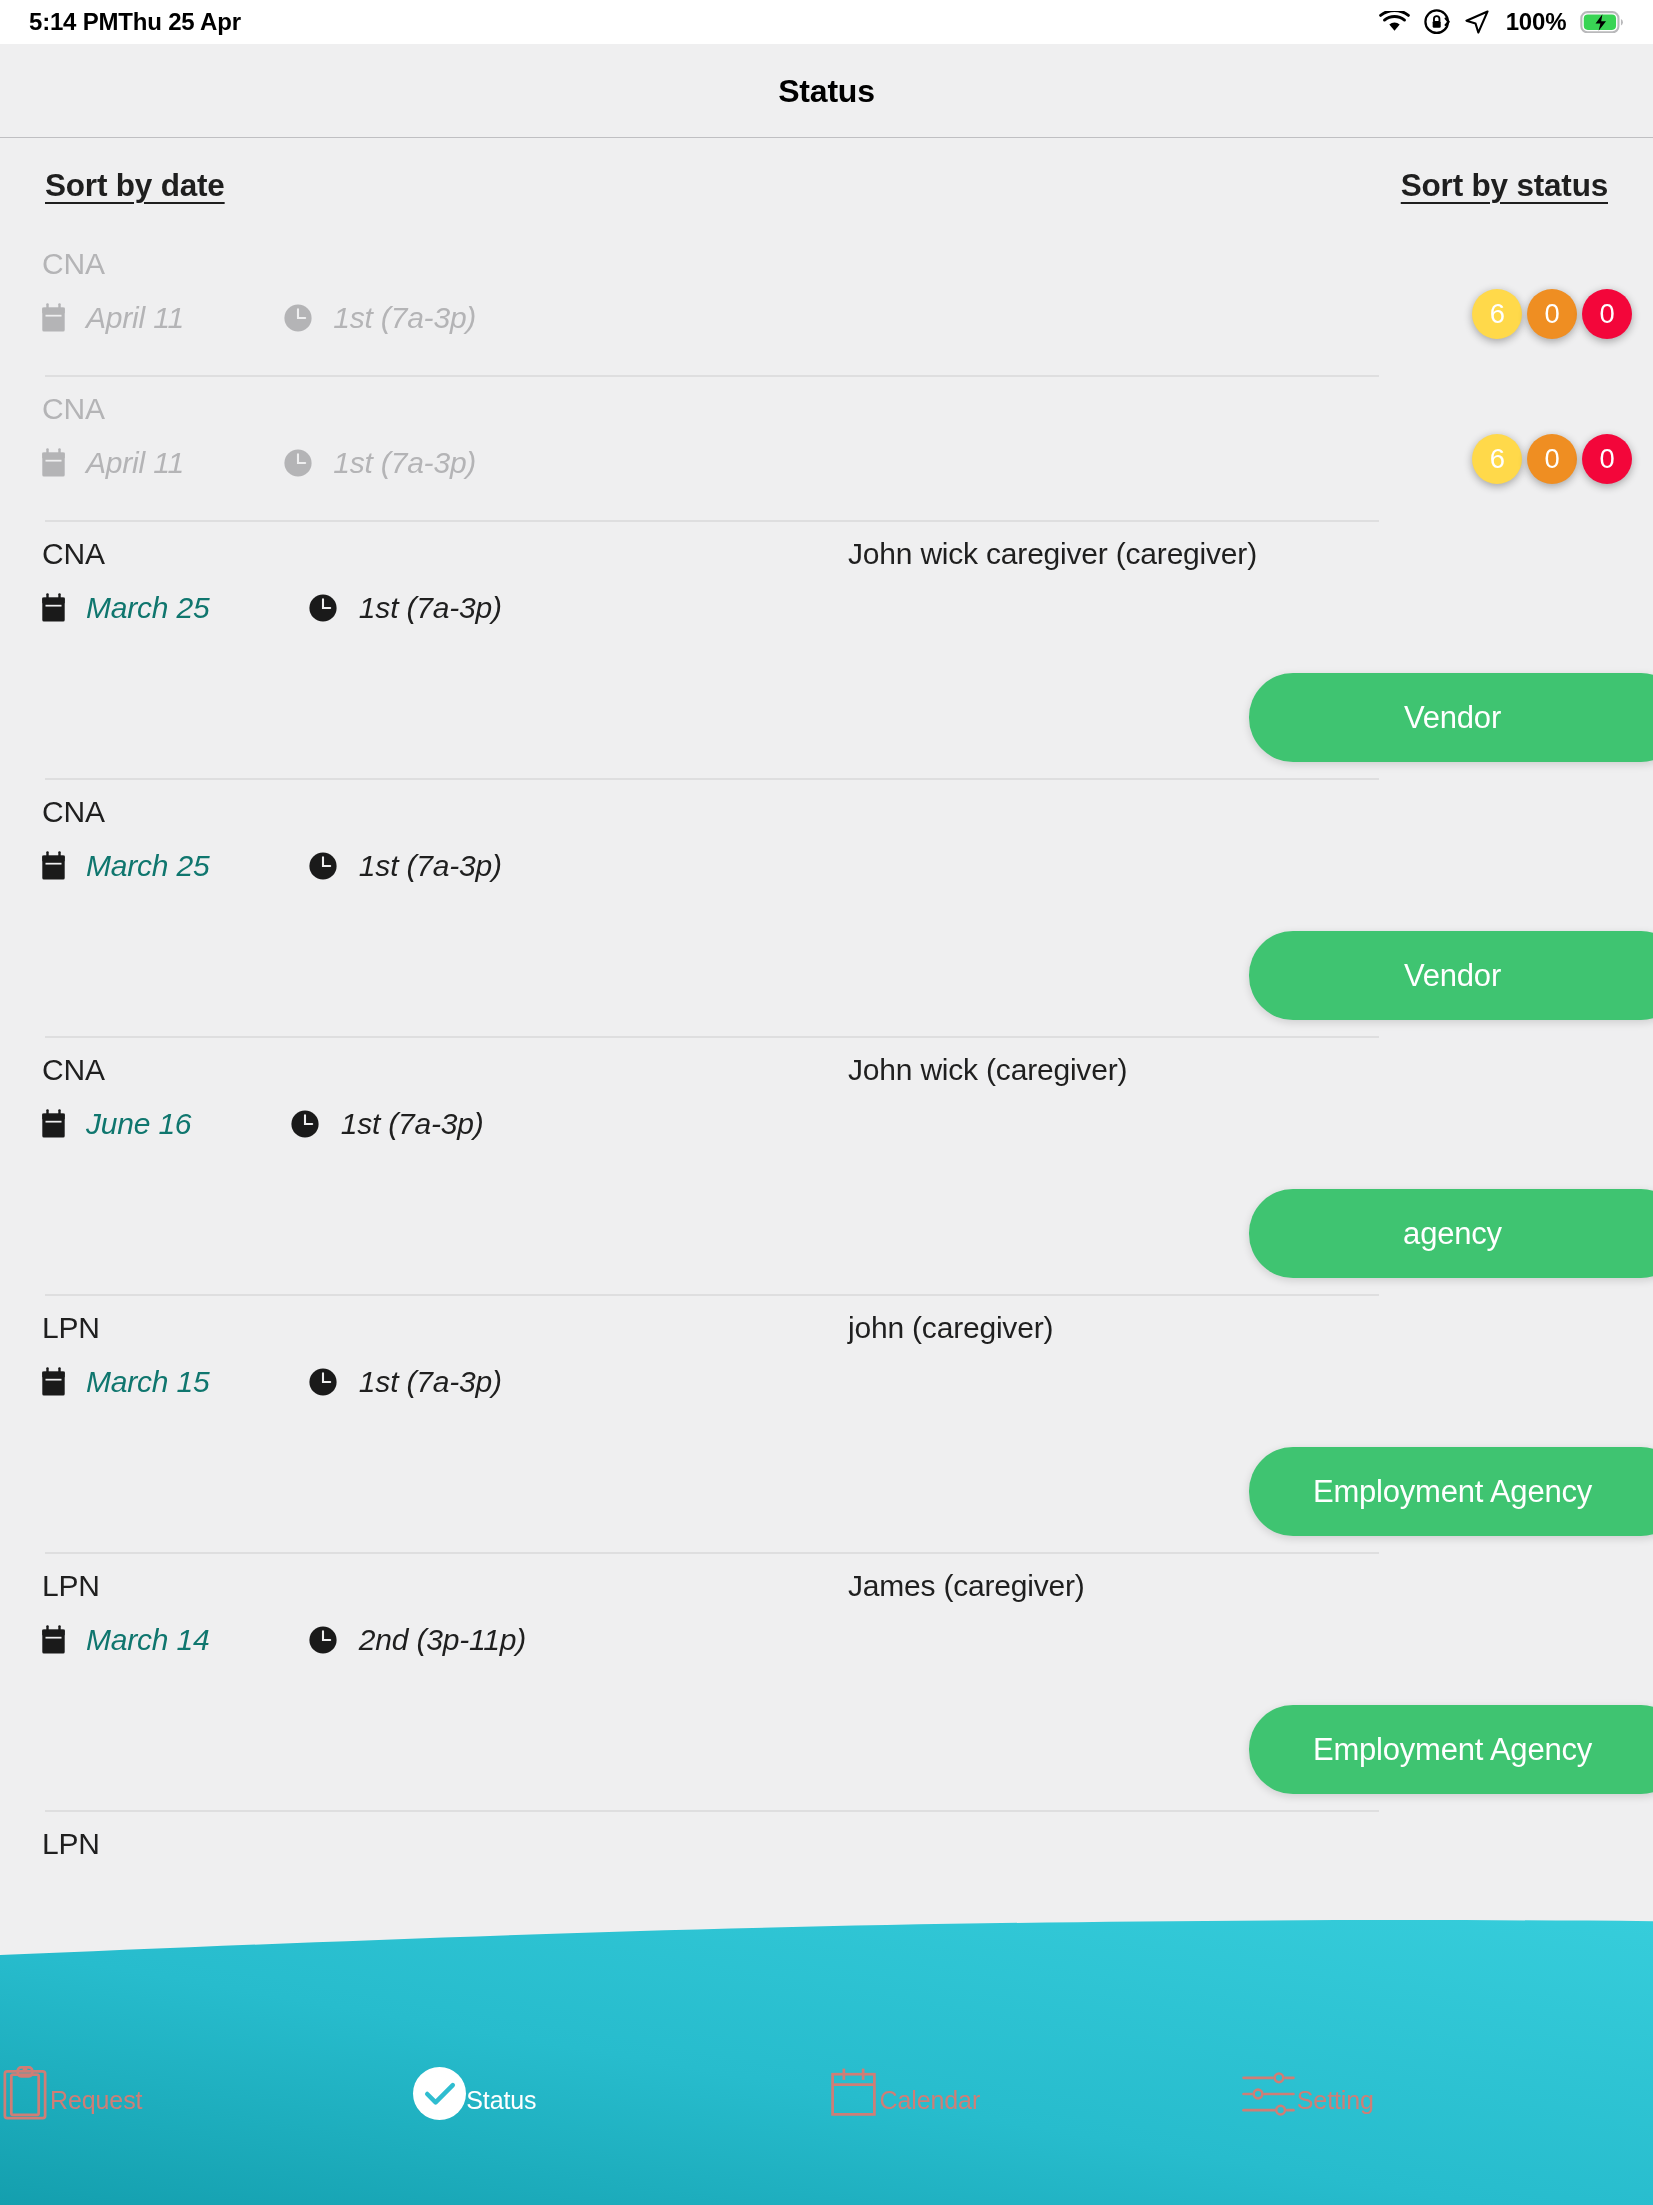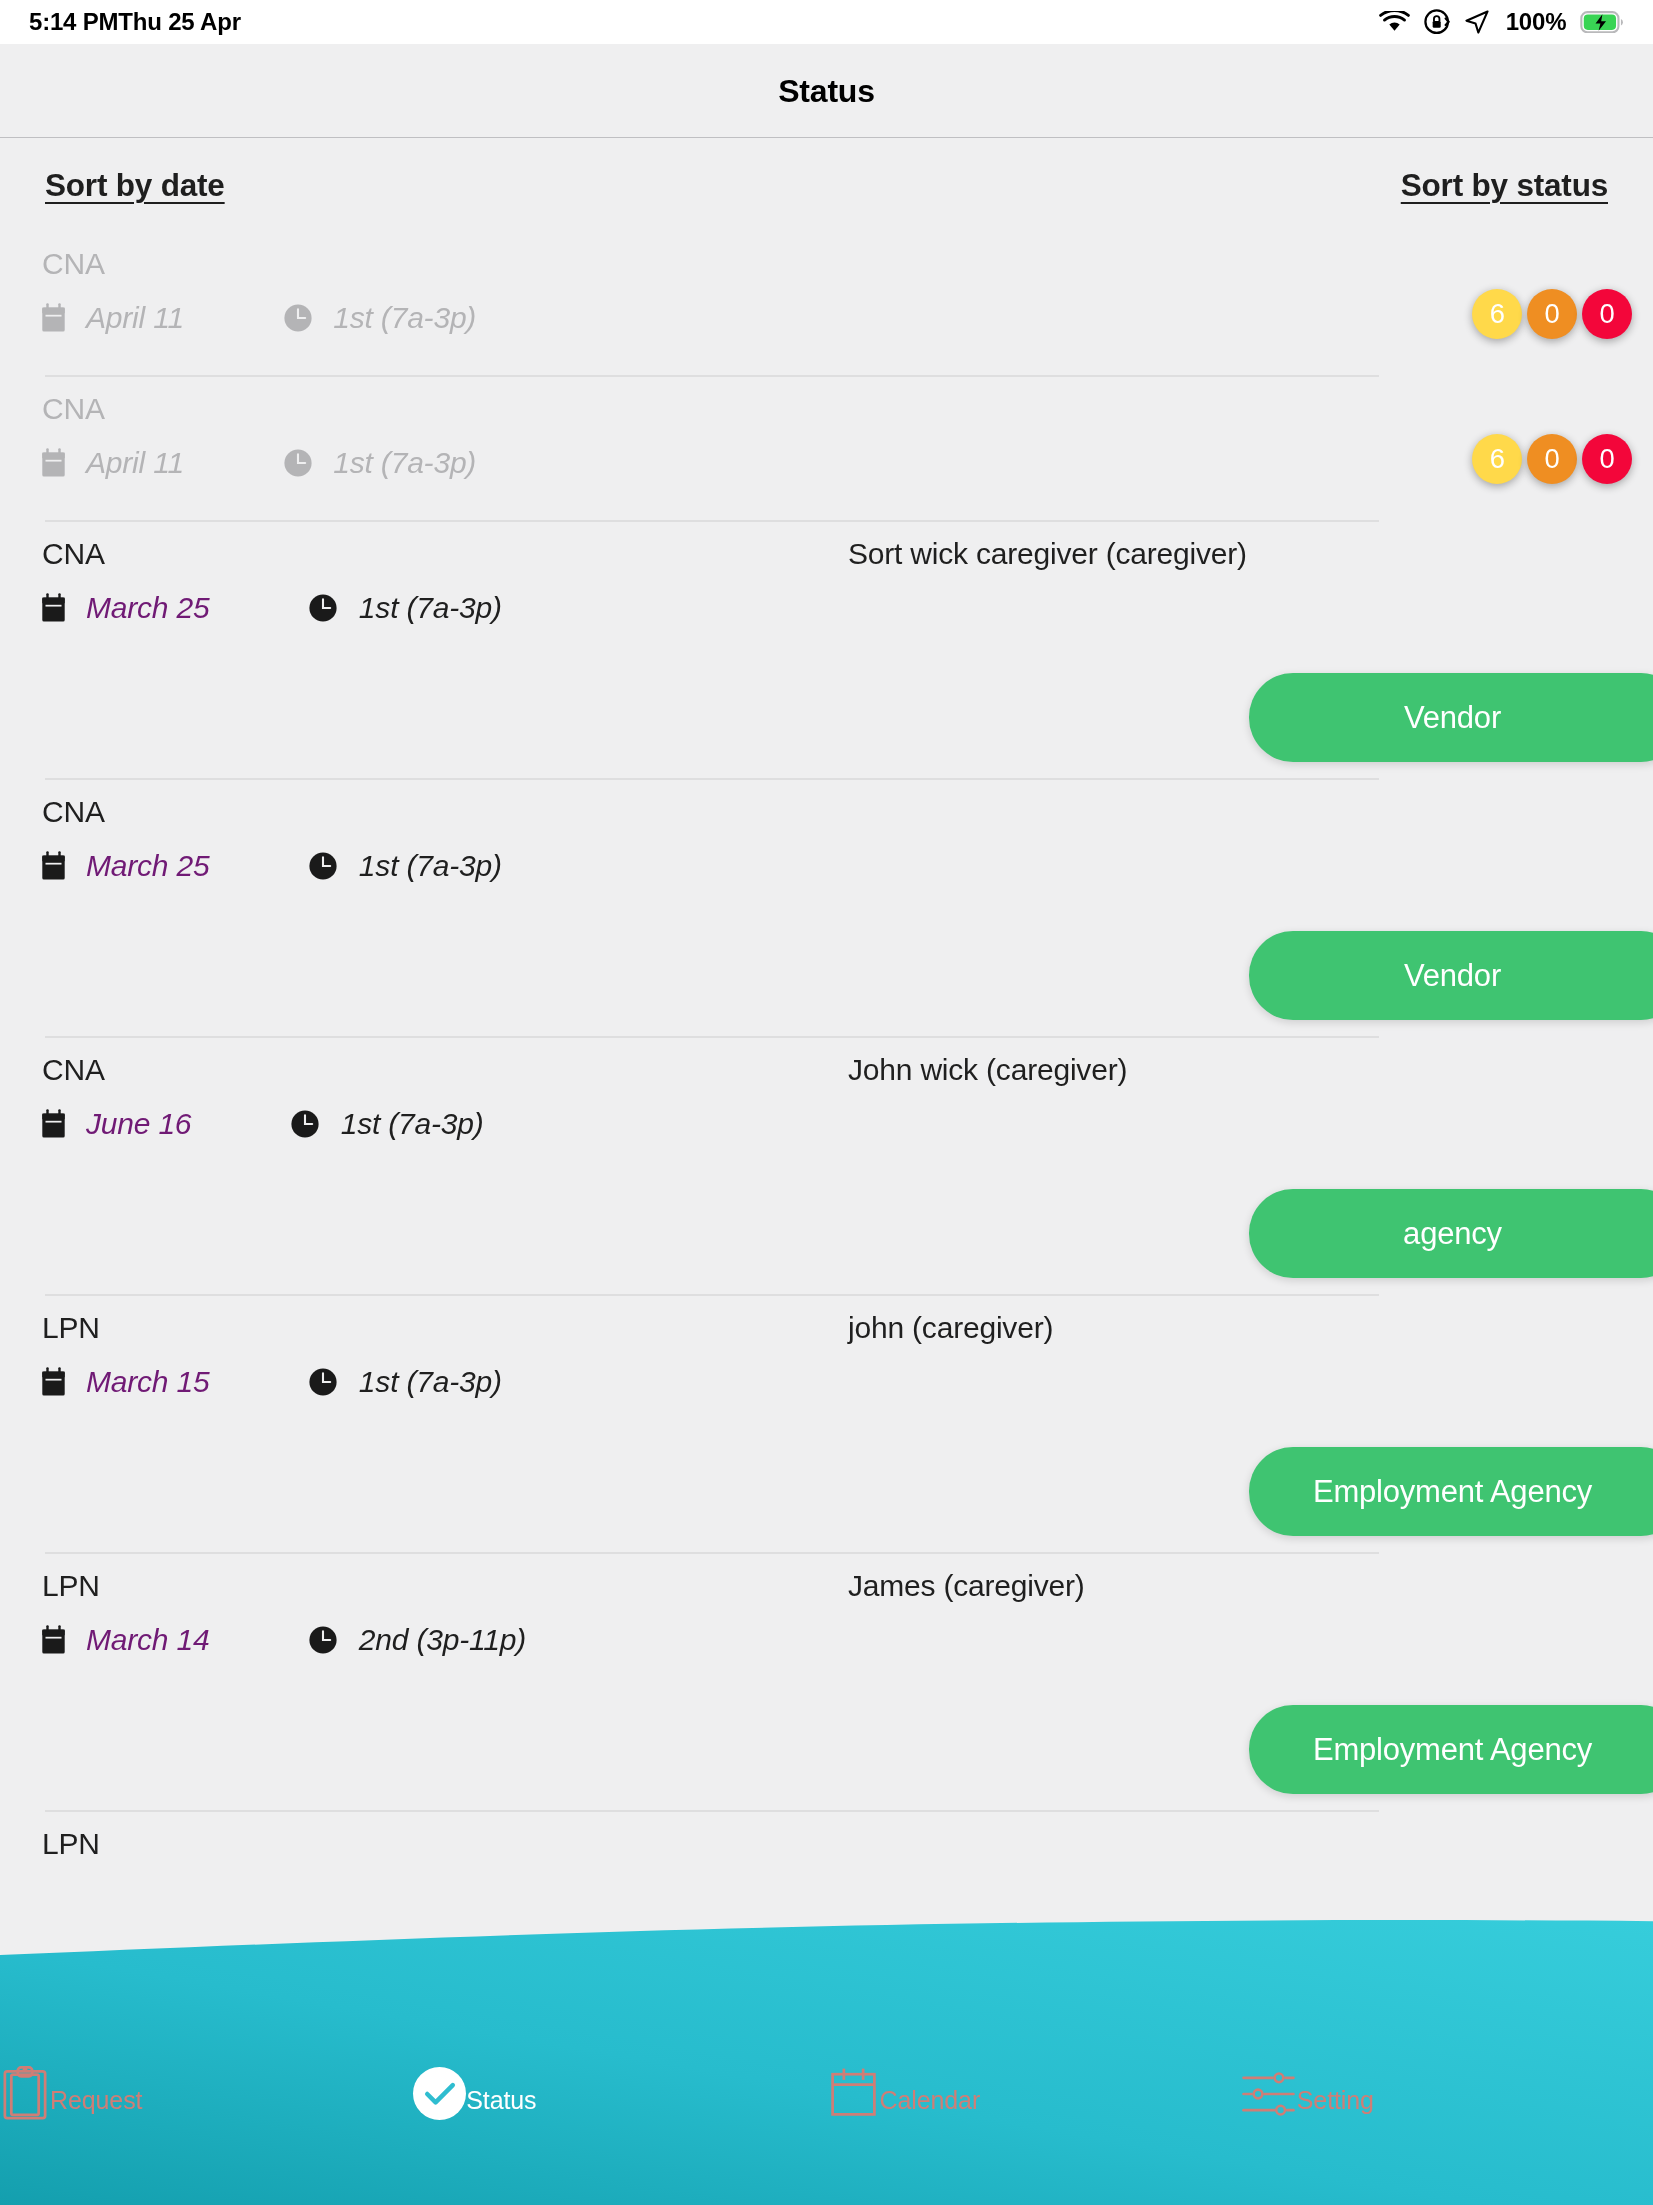--- a/index.html
+++ b/index.html
@@ -166,21 +166,21 @@
     left: 39px;
     top: 69px;
     display: flex;
     align-items: center;
     gap: 0;
     font-style: italic;
   }
   .meta .cal-ico { width: 29px; height: 32px; display:block; margin-right: 18px; }
   .meta .date {
     font-size: 30px;
-    color: #701a75;
+    color: #0f766e;
     letter-spacing: -0.2px;
     min-width: 0;
   }
   .meta .gap { width: 98px; }
   .meta .clk-ico { width: 32px; height: 32px; display:block; margin-right: 19.4px; }
   .meta .shift {
     font-size: 30px;
     color: #1f1f1f;
     letter-spacing: -0.2px;
   }
@@ -406,21 +406,21 @@
             <div class="badge" style="background:#ffd94a">6</div>
             <div class="badge" style="background:#ef8e22">0</div>
             <div class="badge" style="background:#f3063a">0</div>
           </div>
           <div class="sep"></div>
         </div>
       </div>
       <div class="row tall">
         <div class="row-inner">
           <div class="role">CNA</div>
-          <div class="person">Sort wick caregiver (caregiver)</div>
+          <div class="person">John wick caregiver (caregiver)</div>
           <div class="meta">
             <span>
               <svg class="cal-ico" viewBox="0 0 36 40">
                 <rect x="4" y="7" width="28" height="30" rx="2" fill="#1a1a1a"></rect>
                 <rect x="4" y="7" width="28" height="7" fill="#1a1a1a"></rect>
                 <rect x="9" y="1.5" width="3" height="8" rx="1.4" fill="#1a1a1a"></rect>
                 <rect x="24" y="1.5" width="3" height="8" rx="1.4" fill="#1a1a1a"></rect>
                 <rect x="8" y="16" width="20" height="2.2" fill="#efeff0"></rect>
               </svg>
             </span>

